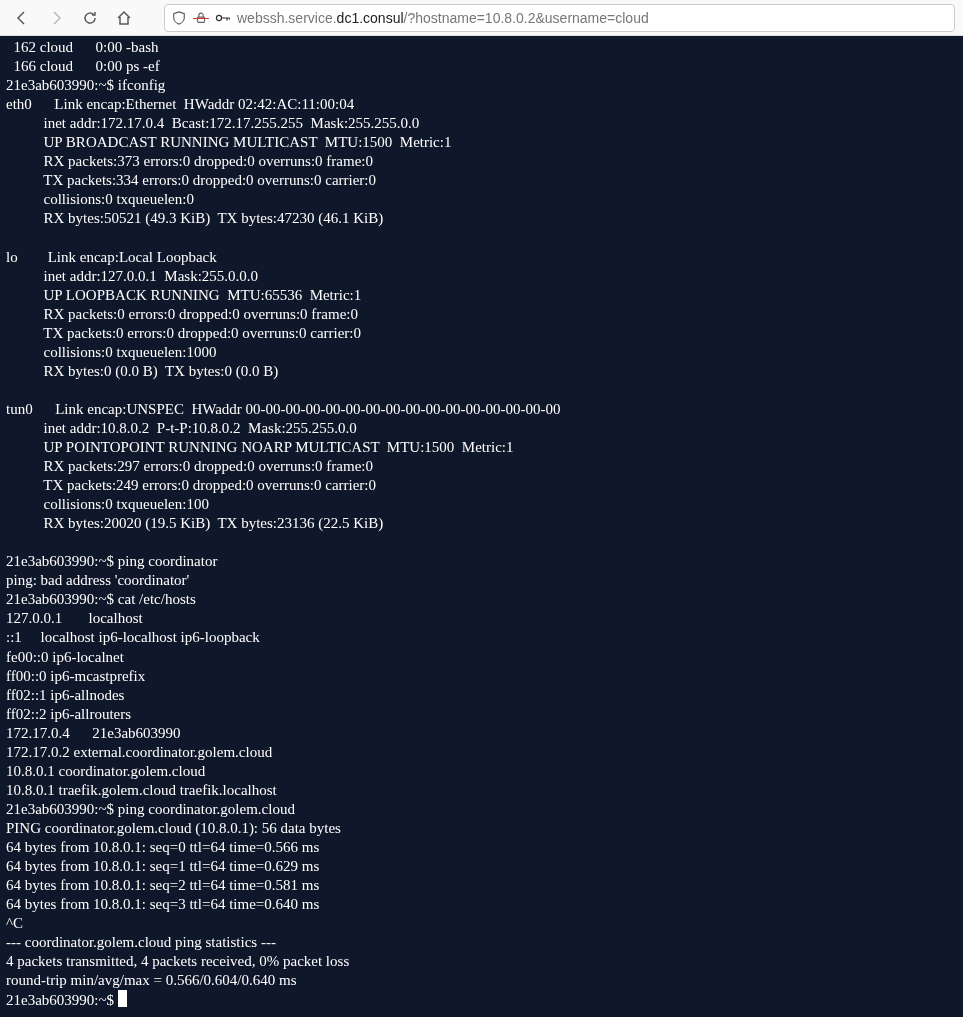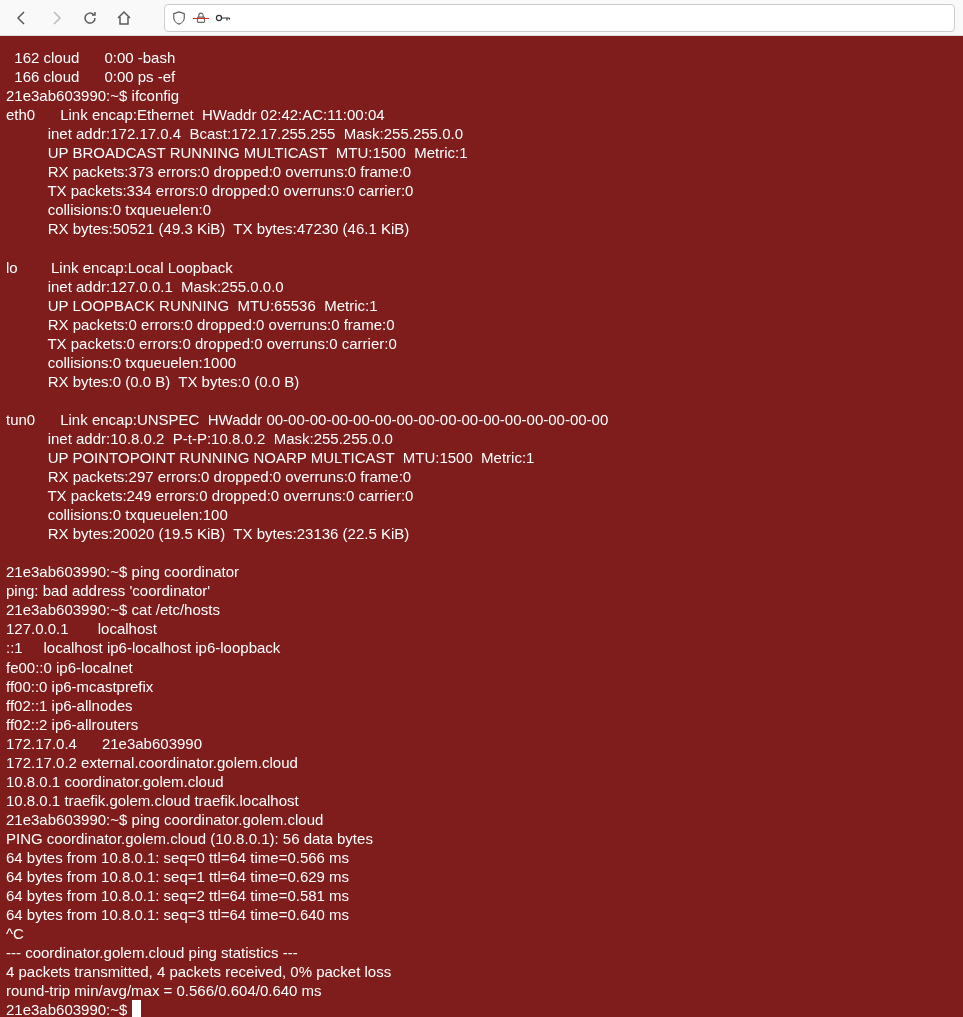--- a/index.html
+++ b/index.html
@@ -52,26 +52,26 @@
     }
     .url-text {
       flex: 1;
       font-size: 14px;
       color: #777;
       white-space: nowrap;
       overflow: hidden;
     }
     .url-text .bold-part { color: #222; }
     .terminal {
-      background: #7f1d1d;
+      background: #0f172a;
       color: #fff;
-      font-family: Liberation Sans, sans-serif;
+      font-family: Liberation Serif, serif;
       font-size: 15px;
       line-height: 1.27;
-      padding: 12px 6px;
+      padding: 2px 6px;
       height: calc(1017px - 36px);
       overflow: hidden;
       white-space: pre;
     }
     .cursor {
       display: inline-block;
       width: 9px;
       height: 17px;
       background: #fff;
       vertical-align: text-bottom;
@@ -123,20 +123,23 @@
           <rect x="4" y="7" width="8" height="6" rx="1"></rect>
           <path d="M5.5 7 L5.5 5 A2.5 2.5 0 0 1 10.5 5 L10.5 7"></path>
         </svg>
     </span>
     <span class="url-icon" style="color:#333;">
       <svg width="16" height="14" viewBox="0 0 20 14" fill="none" stroke="currentColor" stroke-width="1.5">
           <circle cx="5" cy="7" r="3.2"></circle>
           <path d="M8 7 L18 7 M15 7 L15 10 M18 7 L18 9"></path>
         </svg>
     </span>
+    <span class="url-text">
+      <span>webssh.service.</span><span class="bold-part">dc1.consul</span><span>/?hostname=10.8.0.2&amp;username=cloud</span>
+    </span>
   </div>
 </div>
 
 <div class="terminal" id="terminal">  162 cloud      0:00 -bash
   166 cloud      0:00 ps -ef
 21e3ab603990:~$ ifconfig
 eth0      Link encap:Ethernet  HWaddr 02:42:AC:11:00:04  
           inet addr:172.17.0.4  Bcast:172.17.255.255  Mask:255.255.0.0
           UP BROADCAST RUNNING MULTICAST  MTU:1500  Metric:1
           RX packets:373 errors:0 dropped:0 overruns:0 frame:0

